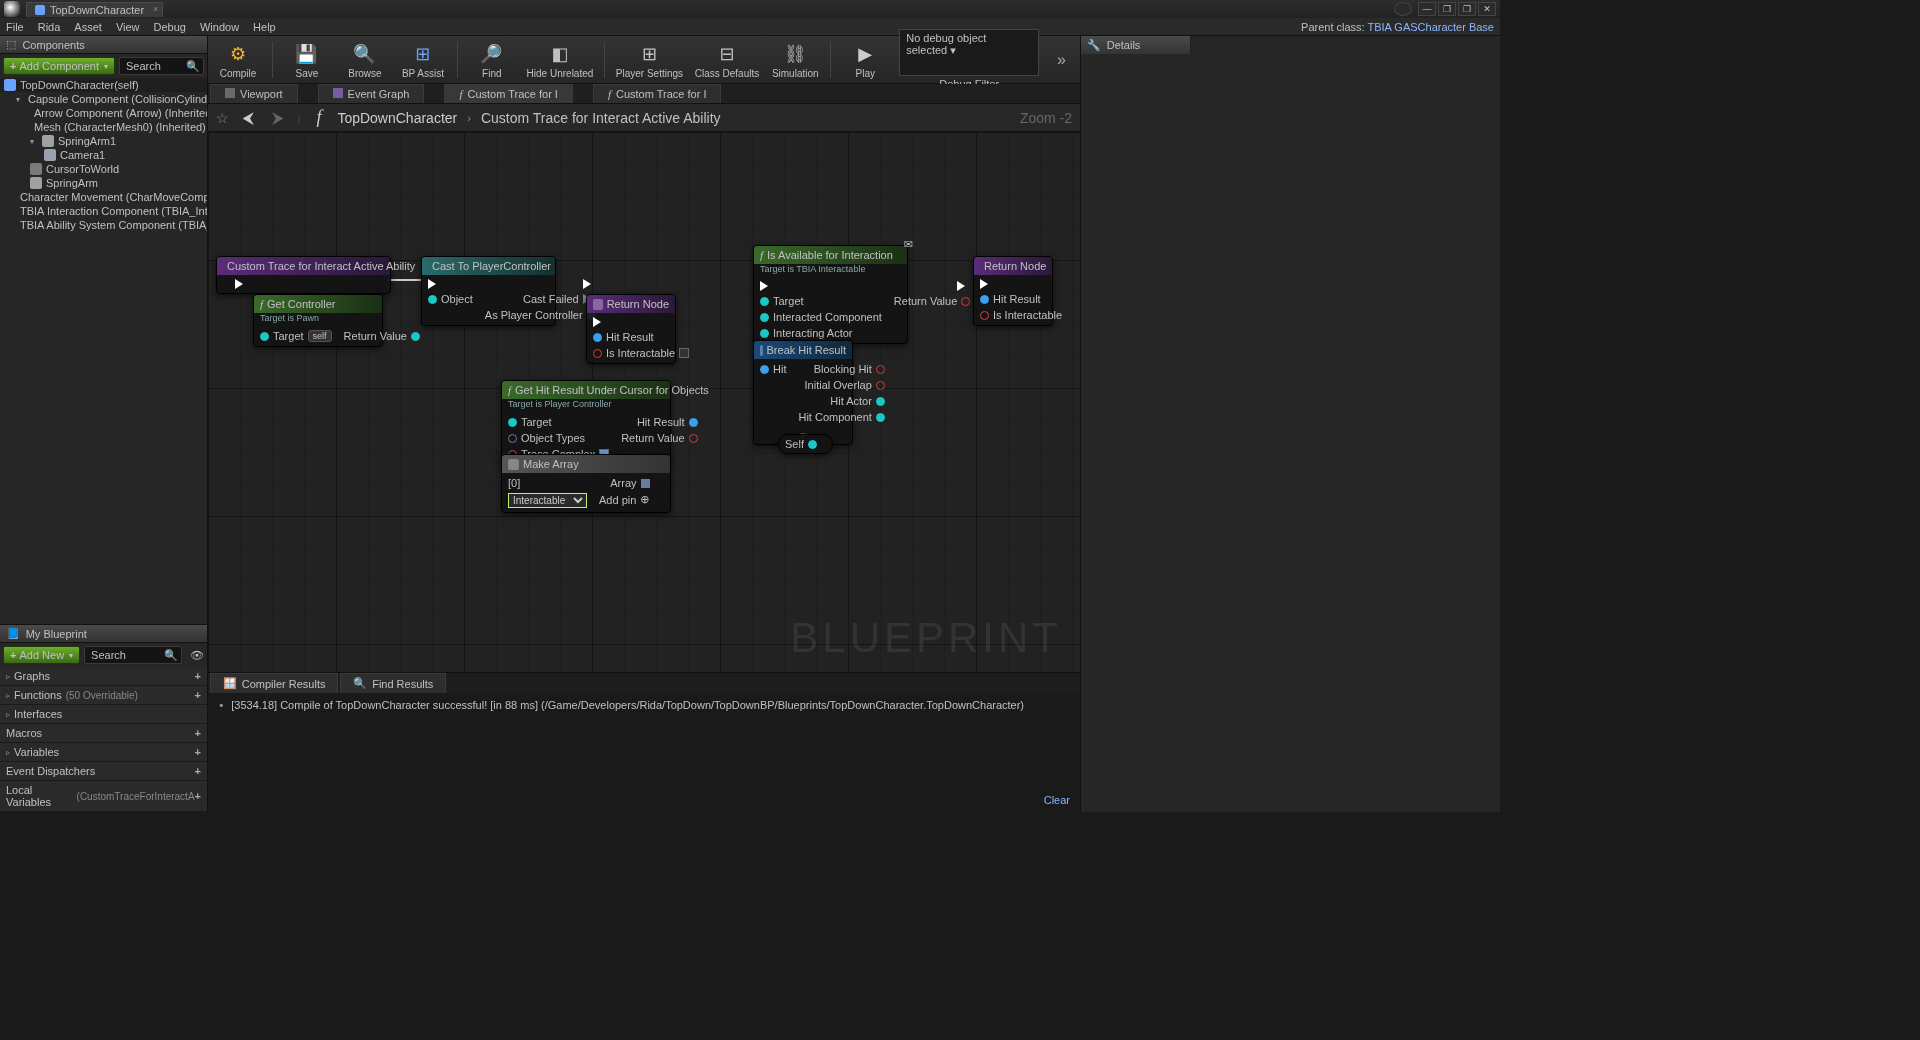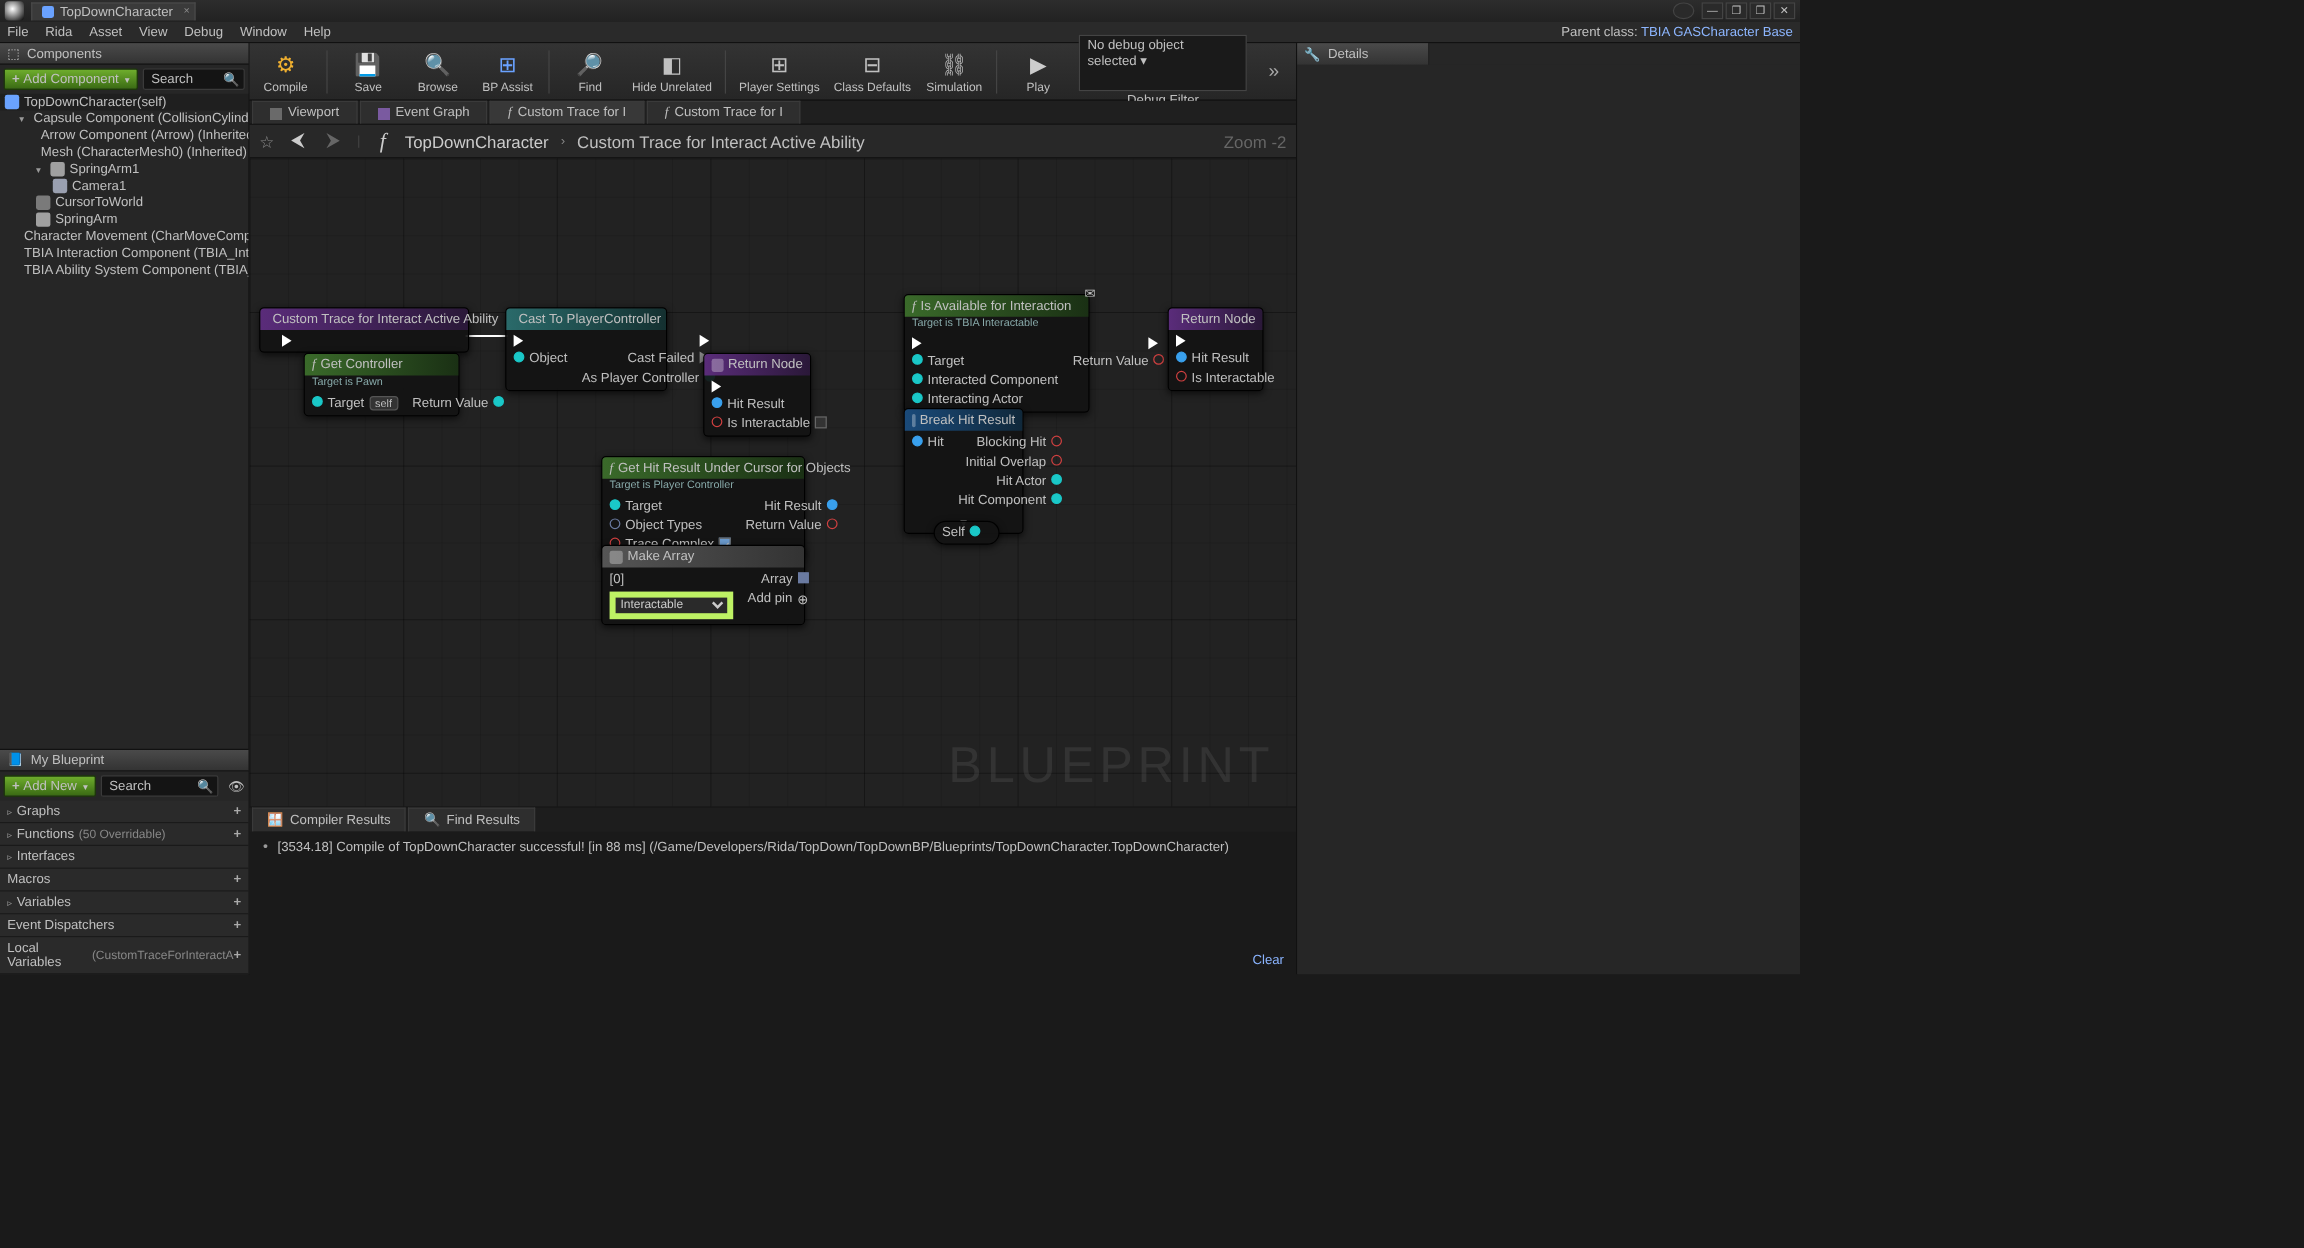--- a/index.html
+++ b/index.html
@@ -47,21 +47,21 @@
 .toolbar{height:48px;background:linear-gradient(#333,#262626);border-bottom:1px solid #111;display:flex;align-items:center;padding:0 6px;gap:10px}
 .tbtn{display:flex;flex-direction:column;align-items:center;gap:1px;padding:2px 4px;min-width:48px}
 .tbtn .tico{width:28px;height:26px;display:flex;align-items:center;justify-content:center;font-size:18px}
 .tbtn .tlabel{font-size:10px;white-space:nowrap}
 .tsep{width:1px;height:36px;background:#444}
 .debugsel{display:flex;flex-direction:column;gap:2px;font-size:10px;align-items:center}
 .debugsel .combo{background:#1a1a1a;border:1px solid #444;padding:2px 14px 18px 6px}
 .toolbar .expand{margin-left:auto;font-size:16px;color:#aaa;padding:0 8px}
 
 .graphtabs{height:20px;background:#1f1f1f;display:flex;align-items:flex-end;border-bottom:1px solid #111;padding-left:2px}
-.gtab{padding:3px 14px;background:#2e2e2e;border:1px solid #3a3a3a;border-bottom:none;font-size:11px;display:flex;align-items:flex-end;gap:5px;margin-right:2px}
+.gtab{padding:3px 14px;background:#2e2e2e;border:1px solid #3a3a3a;border-bottom:none;font-size:11px;display:flex;align-items:flex-start;gap:5px;margin-right:20px}
 .gtab.active{background:#383838}
 .gtab .gico{width:10px;height:10px}
 
 .breadcrumb{height:28px;background:#282828;display:flex;align-items:center;padding:0 8px;border-bottom:1px solid #111;gap:10px}
 .breadcrumb .star{font-size:14px;color:#888}
 .breadcrumb .nav{font-size:16px;color:#ccc;padding:0 4px}
 .breadcrumb .fx{font-style:italic;font-size:18px;color:#ccc;font-family:Georgia,serif;padding:0 6px}
 .breadcrumb .crumb{font-size:14px}
 .breadcrumb .crumb.link{color:#ccc}
 .breadcrumb .sep{color:#888}
@@ -72,21 +72,21 @@
 
 .node{position:absolute;background:rgba(20,20,20,0.92);border:1px solid #000;border-radius:4px;box-shadow:0 2px 6px rgba(0,0,0,0.6);font-size:10px}
 .nhead{padding:3px 6px;border-radius:3px 3px 0 0;display:flex;align-items:center;gap:4px;white-space:nowrap}
 .nhead.purple{background:linear-gradient(90deg,#5a2c7a,#2a1838)}
 .nhead.blue{background:linear-gradient(90deg,#1a4a7a,#10283a)}
 .nhead.green{background:linear-gradient(90deg,#3a6a2a,#1a3014)}
 .nhead.teal{background:linear-gradient(90deg,#2a6a6a,#143030)}
 .nhead .nico{width:11px;height:11px;border-radius:2px;background:rgba(255,255,255,0.3)}
 .nbody{padding:4px 6px;display:flex;gap:12px}
 .pins{display:flex;flex-direction:column;gap:4px}
-.pin{display:flex;gap:4px;white-space:nowrap;font-size:10px}
+.pin{display:flex;align-items:center;gap:4px;white-space:nowrap;font-size:10px}
 .pin.out{justify-content:flex-end}
 .pdot{width:9px;height:9px;border-radius:50%;border:1px solid #888;flex-shrink:0}
 .pdot.exec{width:0;height:0;border:5px solid transparent;border-left:8px solid #fff;border-radius:0;background:none}
 .pdot.exec.hollow{border-left-color:transparent;position:relative}
 .pdot.exec.hollow::before{content:"";position:absolute;left:-8px;top:-5px;width:0;height:0;border:5px solid transparent;border-left:8px solid #888}
 .pdot.red{background:none;border-color:#d04040}
 .pdot.cyan{background:#1ac8c8;border-color:#1ac8c8}
 .pdot.obj{background:#39a0ed;border-color:#39a0ed}
 .nsub{font-size:9px;color:#8aa;padding:0 6px 3px}
 .chk{width:10px;height:10px;border:1px solid #666;background:#333;display:inline-block}
@@ -502,21 +502,21 @@
           <div class="nhead" style="background:linear-gradient(90deg,#555,#333)">
               <div class="nico"></div>
               <span>Make Array</span>
             </div>
           <div class="nbody">
             <div class="pins">
               <div class="pin">
                   <span>[0]</span>
                 </div>
               <div class="pin">
-                  <select style="background:#2a2a2a;border:5px solid #bef264;color:#ccc;font-size:10px;width:103px"><option>Interactable</option></select>
+                  <select style="background:#2a2a2a;border:1px solid #bef264;color:#ccc;font-size:10px;width:79px"><option>Interactable</option></select>
                 </div>
             </div>
             <div class="pins">
               <div class="pin out">
                   <span>Array</span>
                   <div class="pdot" style="background:#6a7aa0;border-color:#6a7aa0;border-radius:0"></div>
                 </div>
               <div class="pin out">
                   <span>Add pin</span>
                   <span>⊕</span>

